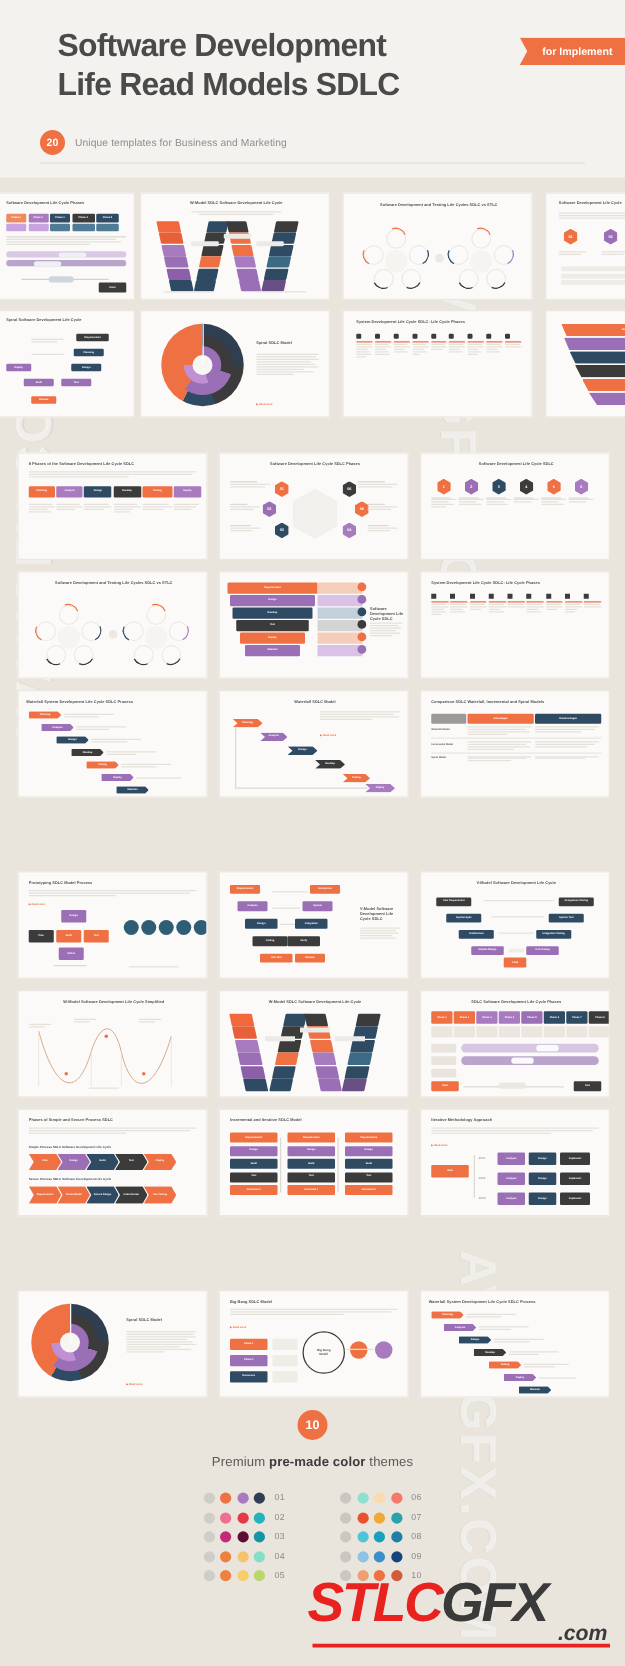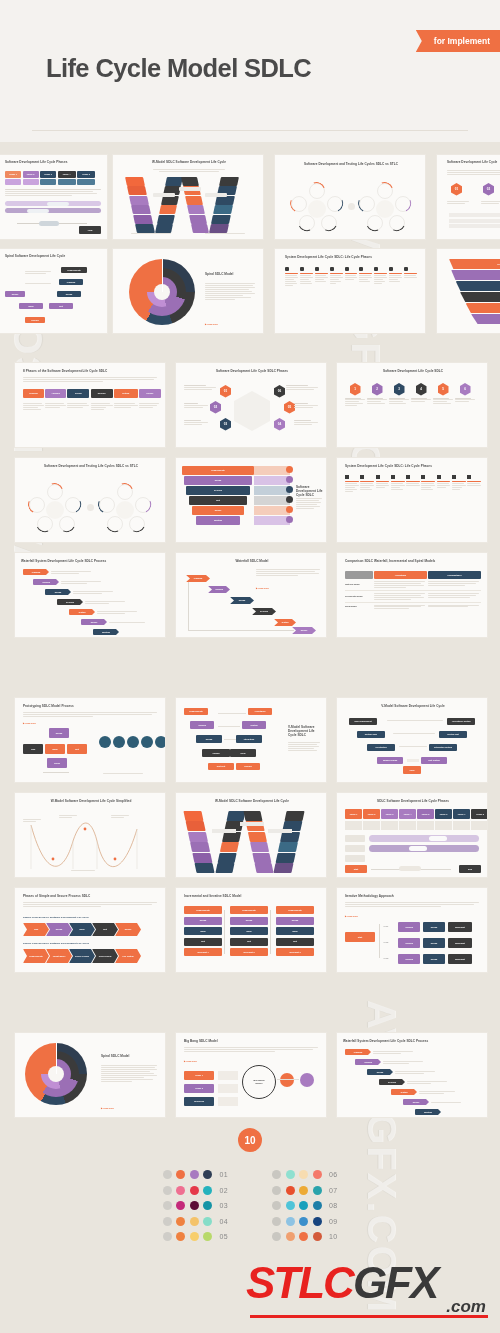--- a/index.html
+++ b/index.html
@@ -152,25 +152,29 @@
     pointer-events: none; user-select: none;
   }
 </style>
 </head>
 <body>
 
 <div class="page">
 
   <div class="header">
     <div class="header-title">
-      <br>
-      <span>Life Cycle Model SDLC</span>
+      <span>Software Development</span><br>
+      <span>Life Read Models SDLC</span>
     </div>
     <div class="ribbon">
       <span>for Implement</span>
+    </div>
+    <div class="sub-row">
+      <div class="badge-20">20</div>
+      <div class="sub-text">Unique templates for Business and Marketing</div>
     </div>
     <div class="header-rule"></div>
   </div>
 
   <div class="wm" style="left:388px; top:196px; transform:rotate(90deg); transform-origin:left top; font-size:40px;">AVAXGFX.COM</div>
   <div class="wm" style="left:6px; top:600px; transform:rotate(-90deg); transform-origin:left top; font-size:40px;">AVAXGFX.COM</div>
   <div class="wm" style="left:404px; top:1000px; transform:rotate(90deg); transform-origin:left top; font-size:40px;">AVAXGFX.COM</div>
 
   <div class="strip">
 
@@ -1288,20 +1292,23 @@
           </div>
         <div style="position:absolute;left:72px;top:60px;display:flex;align-items:center;gap:2px;">
           <div class="chip tagchip" style="width:26px;height:6px;background:#2f4a63;">Maintain</div>
           </div>
       </div>
     </div>
   </div>
 
   <div class="themes">
     <div class="badge-10">10</div>
+    <div class="themes-cap">
+      <span>Premium </span><b>pre-made color</b><span> themes</span>
+    </div>
     <div class="swatch-wrap">
       <div class="sw-col" id="col-left">
           <div class="sw-row">
             <div class="dot" style="background: rgb(207, 205, 200);"></div>
             <div class="dot" style="background: rgb(239, 112, 67);"></div>
             <div class="dot" style="background: rgb(168, 123, 192);"></div>
             <div class="dot" style="background: rgb(47, 62, 85);"></div>
             <div class="sw-num">01</div>
           </div>
           <div class="sw-row">

